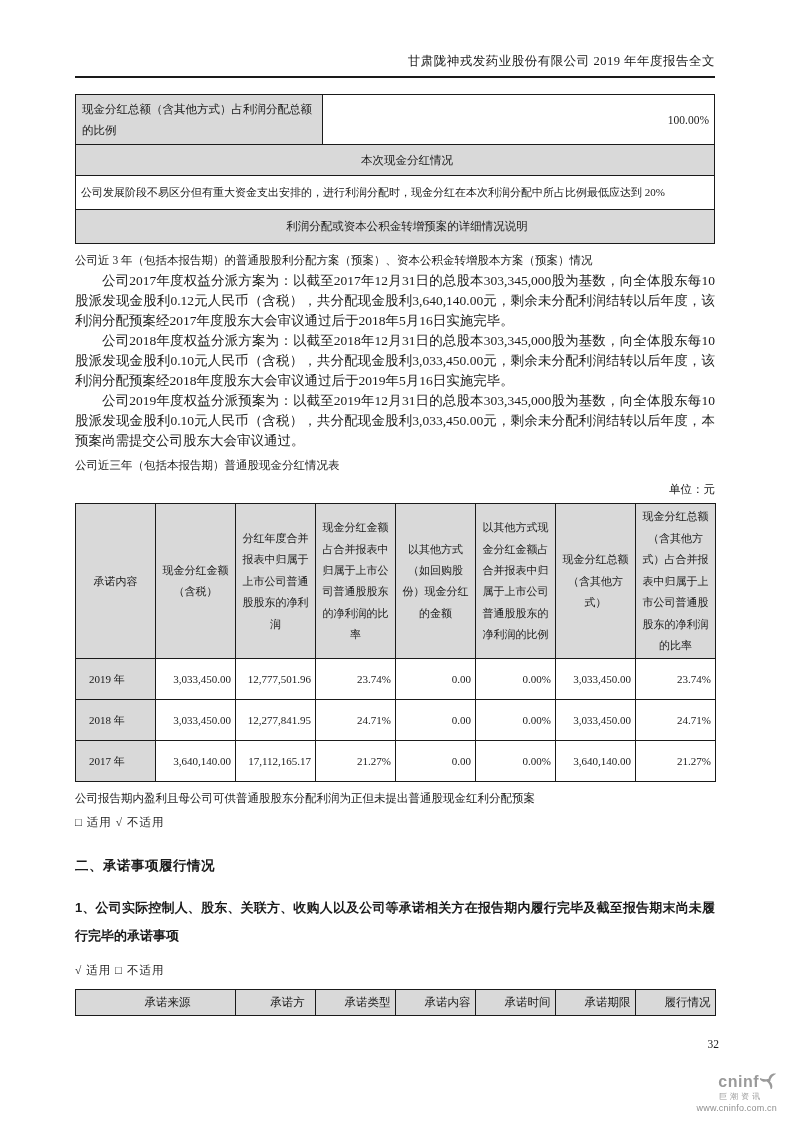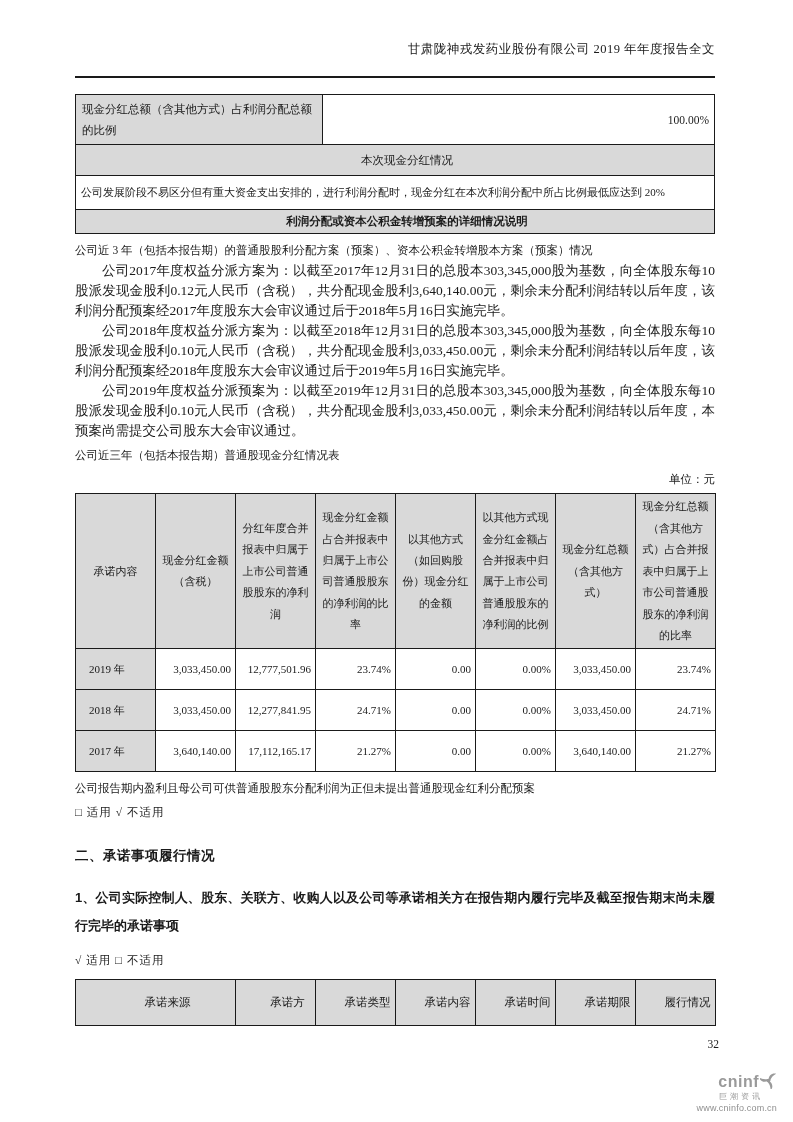--- a/index.html
+++ b/index.html
@@ -3,36 +3,36 @@
 <meta charset="utf-8">
 <style>
   * { margin:0; padding:0; box-sizing:border-box; }
   html,body { background:#ffffff; }
   body { width:793px; height:1122px; position:relative; overflow:hidden;
          font-family:"Liberation Serif","DejaVu Serif",serif; color:#1a1a1a; }
   .page { position:absolute; inset:0; padding:0 78px 0 75px; }
 
   
   .doc-header { height:78px; display:flex; align-items:flex-end; justify-content:flex-end;
-                border-bottom:2px solid #1a1a1a; padding-bottom:18px; }
+                border-bottom:2px solid #1a1a1a; padding-bottom:6px; }
   .doc-header .title { font-size:12.5px; letter-spacing:0.5px; }
 
   
   table { border-collapse:collapse; width:640px; table-layout:fixed; }
   td, th { border:1px solid #1a1a1a; font-weight:normal; font-size:11.5px;padding-left:24px; }
   .shade { background:#d9d9d9; }
 
   
   .summary-table { margin-top:16px; }
   .summary-table .r1 td { height:50px; }
   .summary-table .r1 .lbl { width:247px; padding:4px 6px; line-height:1.8; vertical-align:middle; }
   .summary-table .r1 .val { text-align:right; padding:4px 5px; vertical-align:middle; }
   .summary-table .banner td { height:31px; text-align:center; vertical-align:middle; }
   .summary-table .r3 td { height:27px; padding:9px 5px; vertical-align:middle; font-size:11px; }
-  .summary-table .r4 td { height:24px; text-align:center; vertical-align:middle;font-weight:bold; }
+  .summary-table .r4 td { height:34px; text-align:center; vertical-align:middle; }
 
   .intro-line { margin-top:9px; font-size:11.5px; }
   .paragraphs { margin-top:3px; }
   .paragraphs p { font-size:13.5px; line-height:20px; text-align:justify; text-indent:2em; }
   .caption-line { margin-top:7px; font-size:11.5px; }
   .unit-line { margin-top:9px; font-size:11.5px; text-align:right; }
 
   
   .dividend-table { margin-top:6px; }
   .dividend-table th { height:152px; background:#d9d9d9; vertical-align:middle; text-align:center;
@@ -45,21 +45,21 @@
   .applicable-line { margin-top:9px; font-size:11.5px; letter-spacing:1px; }
 
   .section-heading { margin-top:27px; font-size:13.5px; font-weight:bold;
                      font-family:"Liberation Sans","DejaVu Sans",sans-serif; letter-spacing:0.5px; }
   .sub-heading { margin-top:19px; font-size:13px; font-weight:bold; line-height:2.15; text-align:justify;
                  font-family:"Liberation Sans","DejaVu Sans",sans-serif; }
   .applicable-line2 { margin-top:13px; font-size:11.5px; letter-spacing:1px; }
 
   
   .commitment-table { margin-top:11px; }
-  .commitment-table th { height:46px; background:#d9d9d9; text-align:center; vertical-align:middle; width:80px; }
+  .commitment-table th { height:26px; background:#d9d9d9; text-align:center; vertical-align:middle; width:80px; }
   .commitment-table th.wide { width:160px; }
 
   
   .page-number { position:absolute; top:1038px; right:74px; font-size:11.5px; }
   .site-logo { position:absolute; right:16px; bottom:8px; text-align:right; color:#9a9a9a;
                font-family:"Liberation Sans","DejaVu Sans",sans-serif; line-height:1.1; }
   .site-logo .brand-row { display:flex; align-items:center; justify-content:flex-end; gap:1px; }
   .site-logo .brand { font-size:16px; font-weight:bold; letter-spacing:0.5px; }
   .site-logo .cn-name { font-size:8px; letter-spacing:3px; margin-top:1px; margin-right:14px; }
   .site-logo .url { font-size:9px; letter-spacing:0.2px; margin-top:2px; color:#8f8f8f; }

